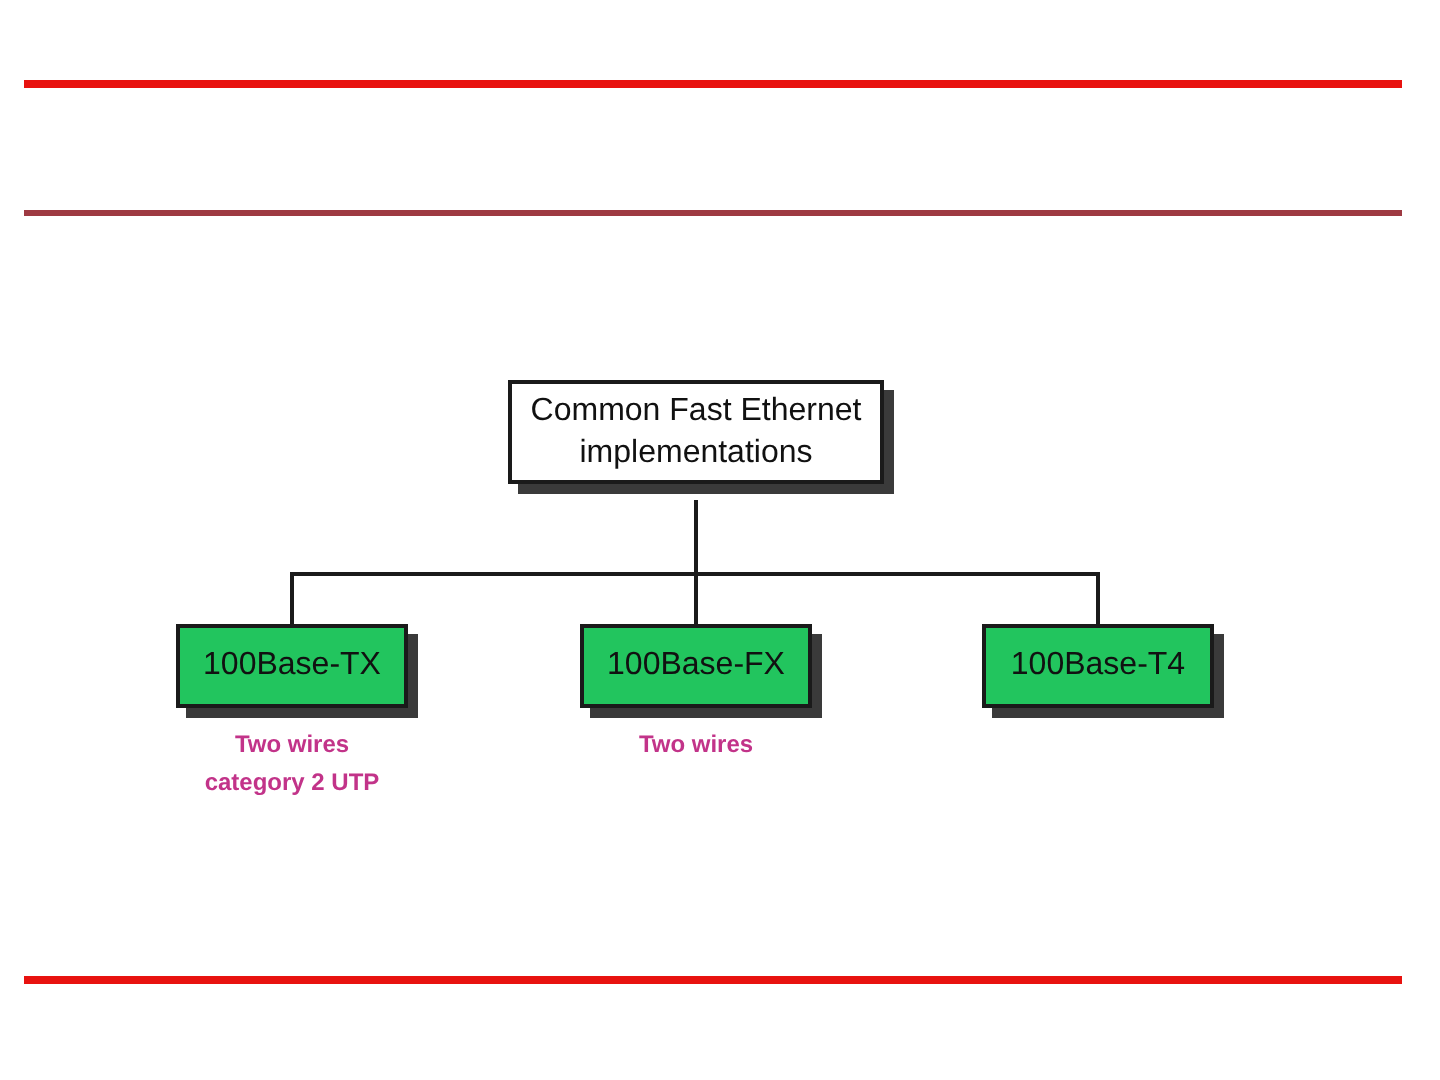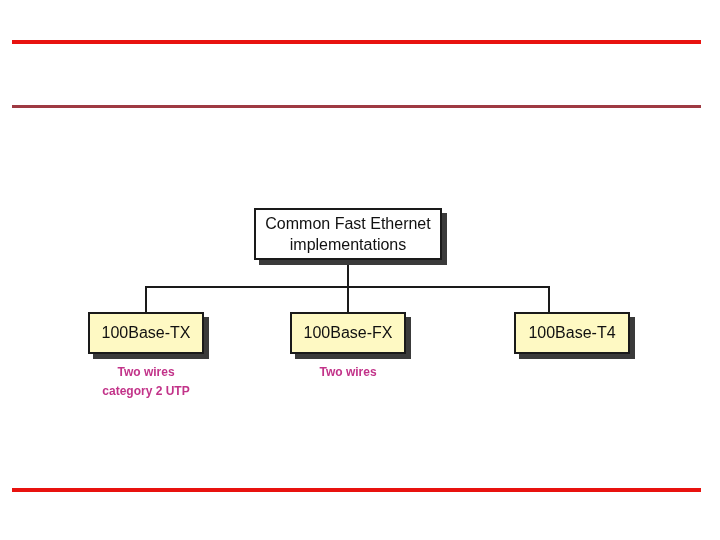--- a/index.html
+++ b/index.html
@@ -21,47 +21,47 @@
   .connector { position: absolute; background: #1a1a1a; }
   .conn-stem        { left: 347px; top: 250px; width: 2px; height: 38px; }
   .conn-horizontal  { left: 145px; top: 286px; width: 405px; height: 2px; }
   .conn-drop-left   { left: 145px; top: 286px; width: 2px; height: 26px; }
   .conn-drop-center { left: 347px; top: 286px; width: 2px; height: 26px; }
   .conn-drop-right  { left: 548px; top: 286px; width: 2px; height: 26px; }
 
   
   .root-node {
     position: absolute;
-    left: 254px; top: 208px;
+    left: 254px; top: 190px;
     width: 188px; height: 52px;
     box-sizing: border-box;
     background: #ffffff;
     border: 2px solid #1a1a1a;
     box-shadow: 5px 5px 0 0 #3a3a3a;
     display: flex; flex-direction: column;
     align-items: center; justify-content: center;
     text-align: center;
     color: #111111;
     font-size: 16px;
     line-height: 21px;
   }
   .child-cell {
     position: absolute;
     top: 312px;
     width: 160px;
     text-align: center;
   }
   .cell-tx { left: 66px; }
   .cell-fx { left: 268px; }
-  .cell-t4 { left: 492px; text-align: right; }
+  .cell-t4 { left: 469px; text-align: right; }
   .child-box {
     box-sizing: border-box;
     width: 116px; height: 42px;
     margin: 0 auto;
-    background: #fef9c3;
+    background: #22c55e;
     border: 2px solid #1a1a1a;
     box-shadow: 5px 5px 0 0 #3a3a3a;
     display: flex; align-items: center; justify-content: center;
     color: #111111;
     font-size: 16px;
   }
   .caption {
     margin-top: 9px;
     color: #c23389;
     font-size: 12px;

